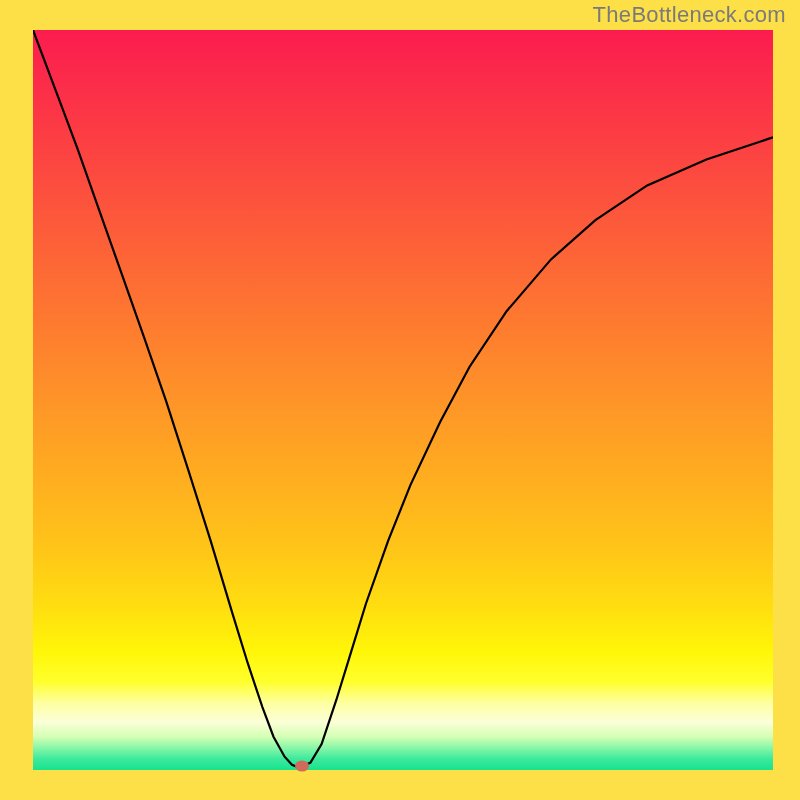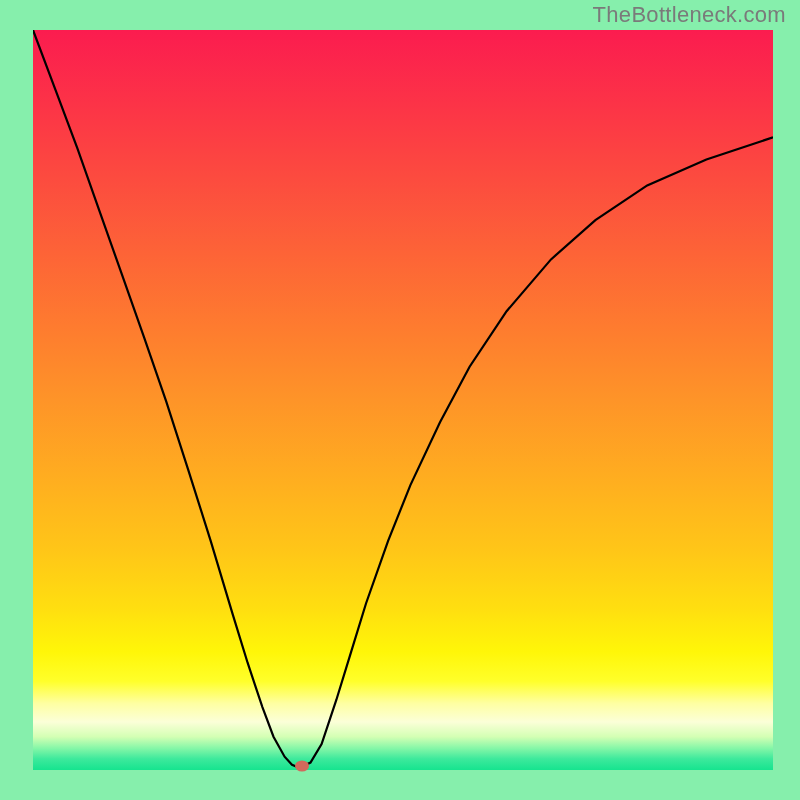--- a/index.html
+++ b/index.html
@@ -7,21 +7,21 @@
     padding: 0;
     width: 800px;
     height: 800px;
     background: #000;
     font-family: Arial, Helvetica, sans-serif;
   }
   .frame {
     position: relative;
     width: 800px;
     height: 800px;
-    background: #86efac;
+    background: #fde047;
   }
   .watermark {
     position: absolute;
     top: 2px;
     right: 14px;
     color: #7a7a7a;
     font-size: 22px;
     font-weight: 500;
     letter-spacing: 0.3px;
     user-select: none;

